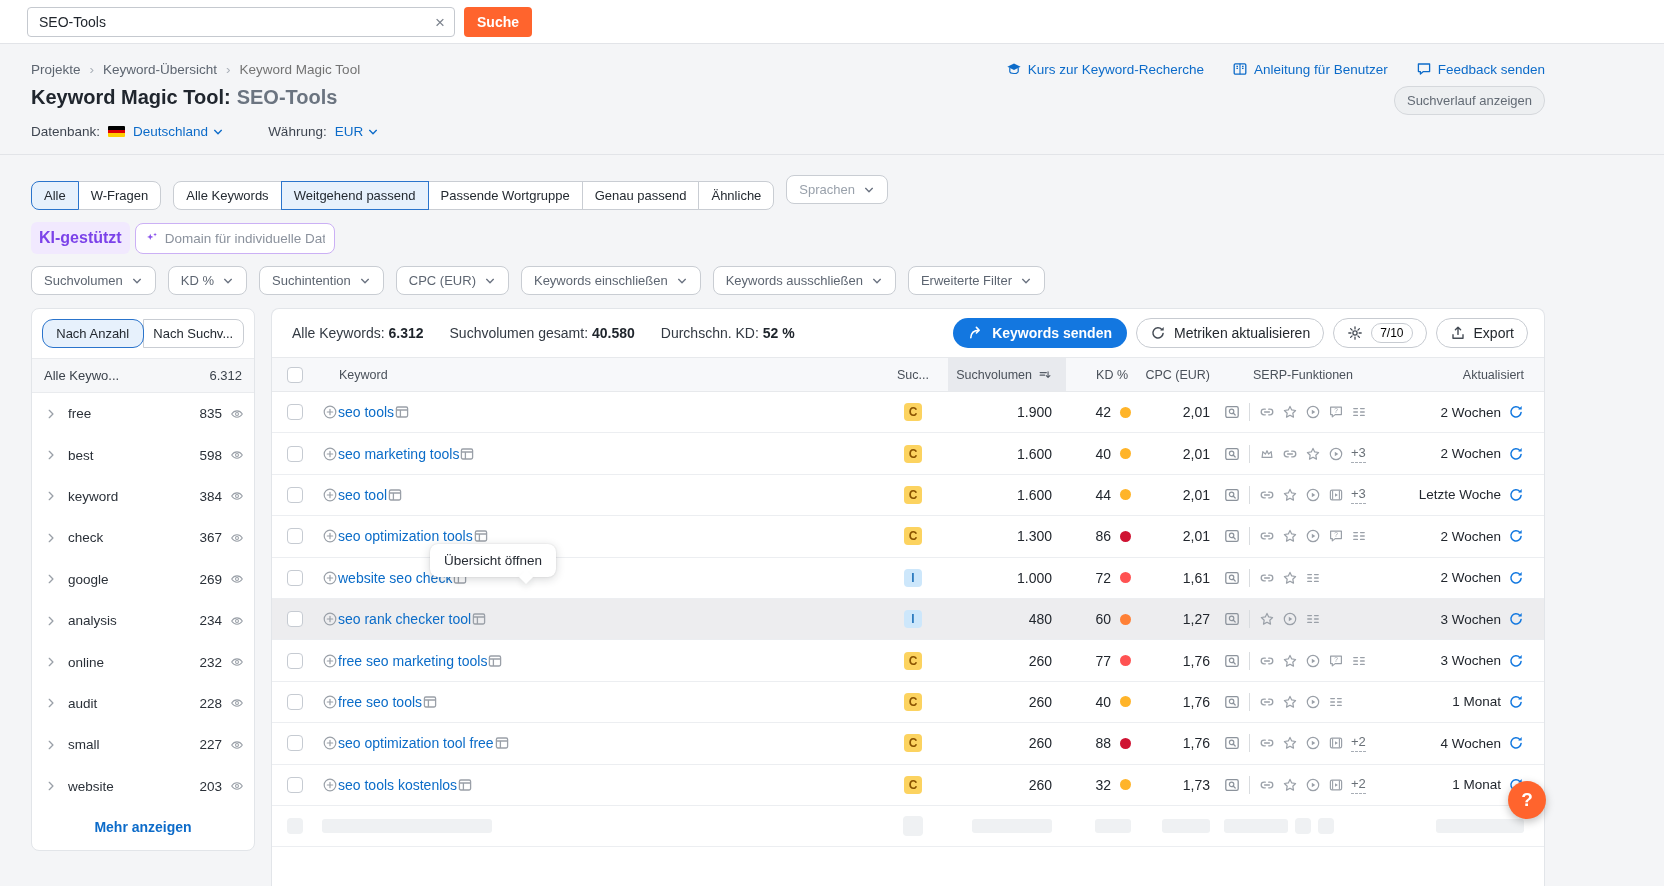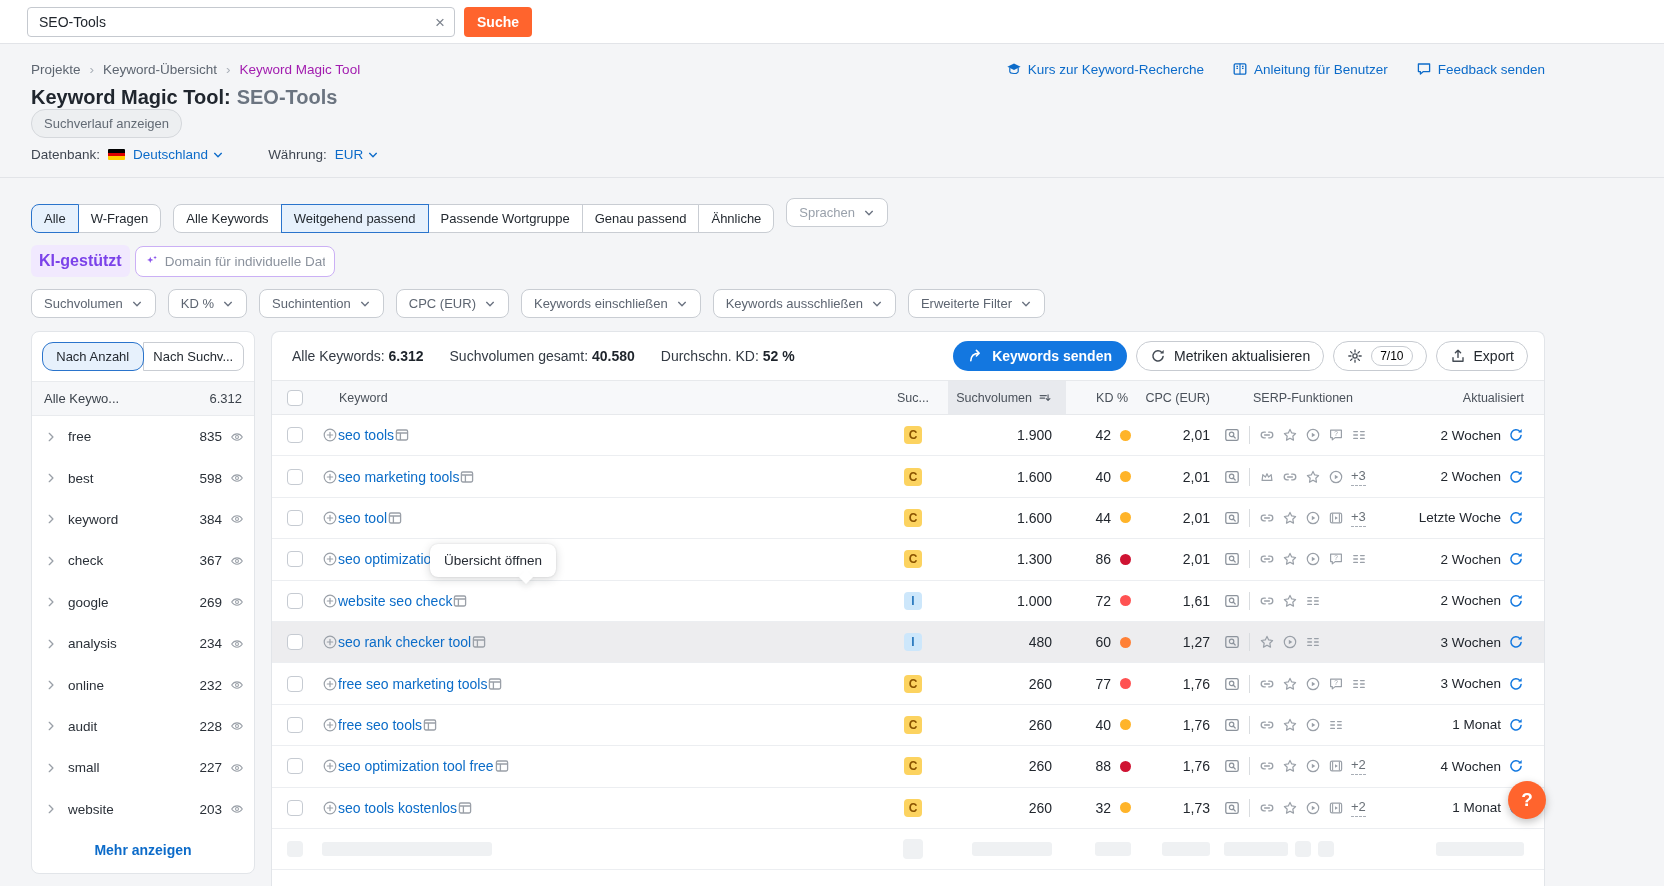--- a/index.html
+++ b/index.html
@@ -19,25 +19,25 @@
   .search-input { width:100%; height:30px; border:1px solid #c5c9cf; border-radius:4px; padding:0 32px 0 11px; font-size:14px; color:#1f242b; font-family:inherit; background:#fff; }
   .clear-x { position:absolute; right:10px; top:50%; transform:translateY(-50%); color:#7d848e; font-size:17px; line-height:1; cursor:pointer; }
   .btn-suche { height:30px; background:#ff642d; color:#fff; font-weight:700; font-size:14px; border:none; border-radius:4px; padding:0 13px; font-family:inherit; cursor:pointer; }
 
   
   .page { padding-left:31px; }
   .cw { width:1514px; }
   .header-top { margin-top:17px; display:flex; align-items:center; justify-content:space-between; }
   .breadcrumb { display:flex; align-items:center; gap:9px; font-size:13.5px; color:#5d6570; }
   .breadcrumb .sep { color:#aab0b8; }
-  .breadcrumb .last { color:#a21caf; }
+  .breadcrumb .last { color:#737373; }
   .hlinks { display:flex; align-items:center; gap:28px; }
   .hlink { display:inline-flex; align-items:center; gap:6px; color:#0c6bc9; font-size:13.5px; cursor:pointer; }
   .hlink .icn { color:#0c6bc9; }
-  .title-row { margin-top:9px; display:flex; align-items:flex-start; justify-content:space-between;flex-direction:column; }
+  .title-row { margin-top:9px; display:flex; align-items:flex-start; justify-content:space-between; }
   .title { font-size:20px; font-weight:700; color:#20262e; }
   .title .query { color:#6b7480; margin-left:6px; }
   .btn-history { height:29px; background:#edeff1; border:1px solid #d5d8dc; border-radius:14px; color:#636b75; font-size:13px; padding:0 12px; font-family:inherit; cursor:pointer; }
   .meta-row { margin-top:9px; display:flex; align-items:center; gap:8px; font-size:13.5px; color:#3f4651; }
   .flag-de { width:17px; height:11px; border-radius:1px; background:linear-gradient(#000 0 33%, #d00 33% 66%, #ffce00 66%); display:inline-block; }
   .blue-val { color:#0c6bc9; display:inline-flex; align-items:center; gap:4px; cursor:pointer; }
   .blue-val .icn { color:#0c6bc9; }
   .meta-gap { width:28px; }
   .divider { margin-top:15px; margin-left:-31px; width:1664px; border-bottom:1px solid #e2e4e8; }
 

